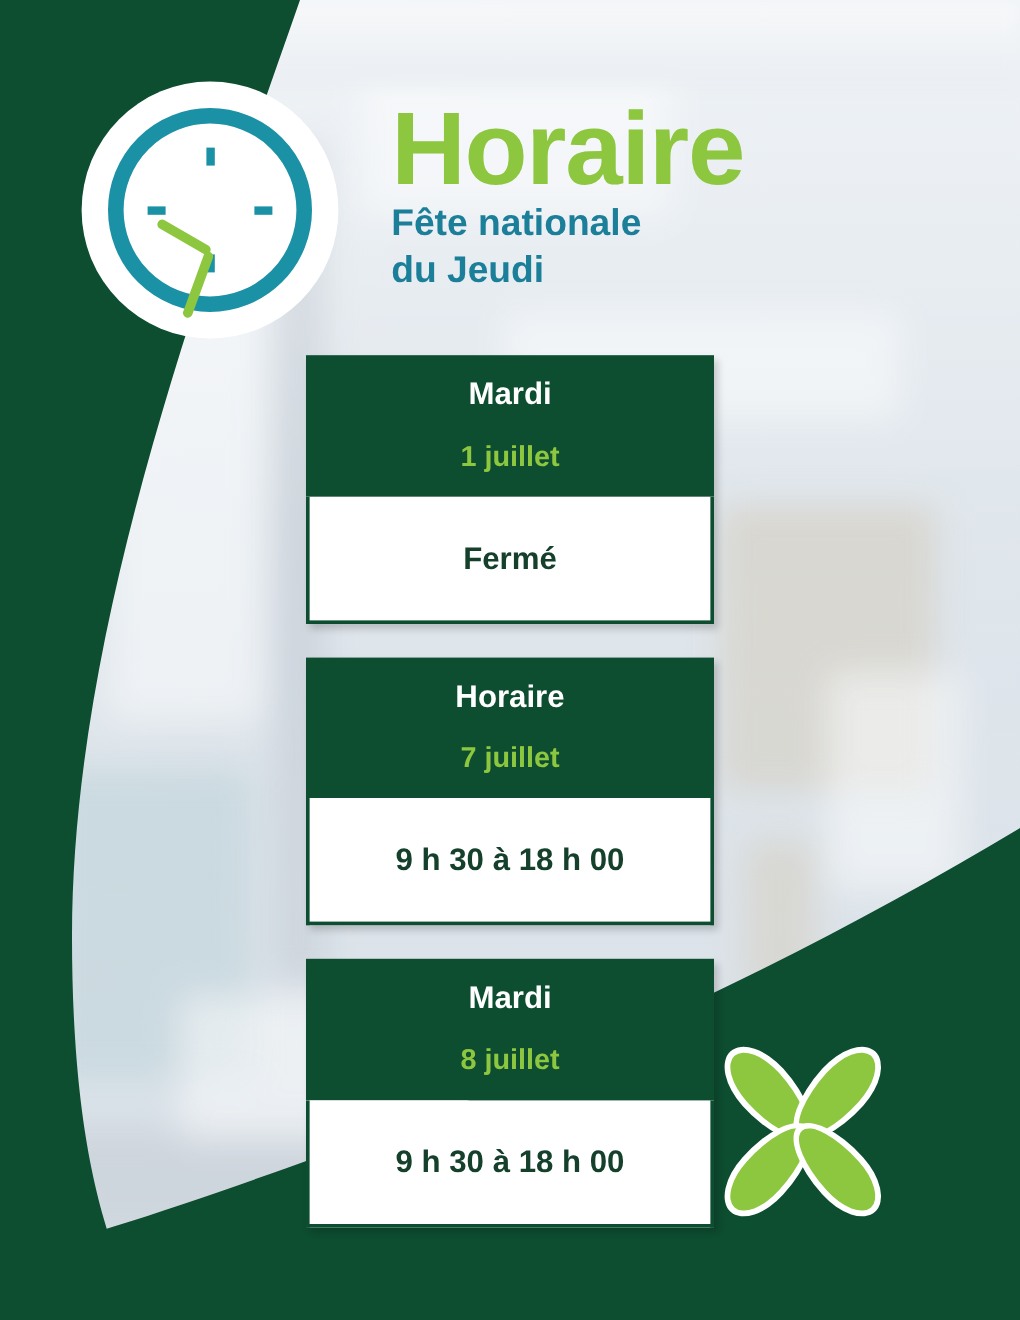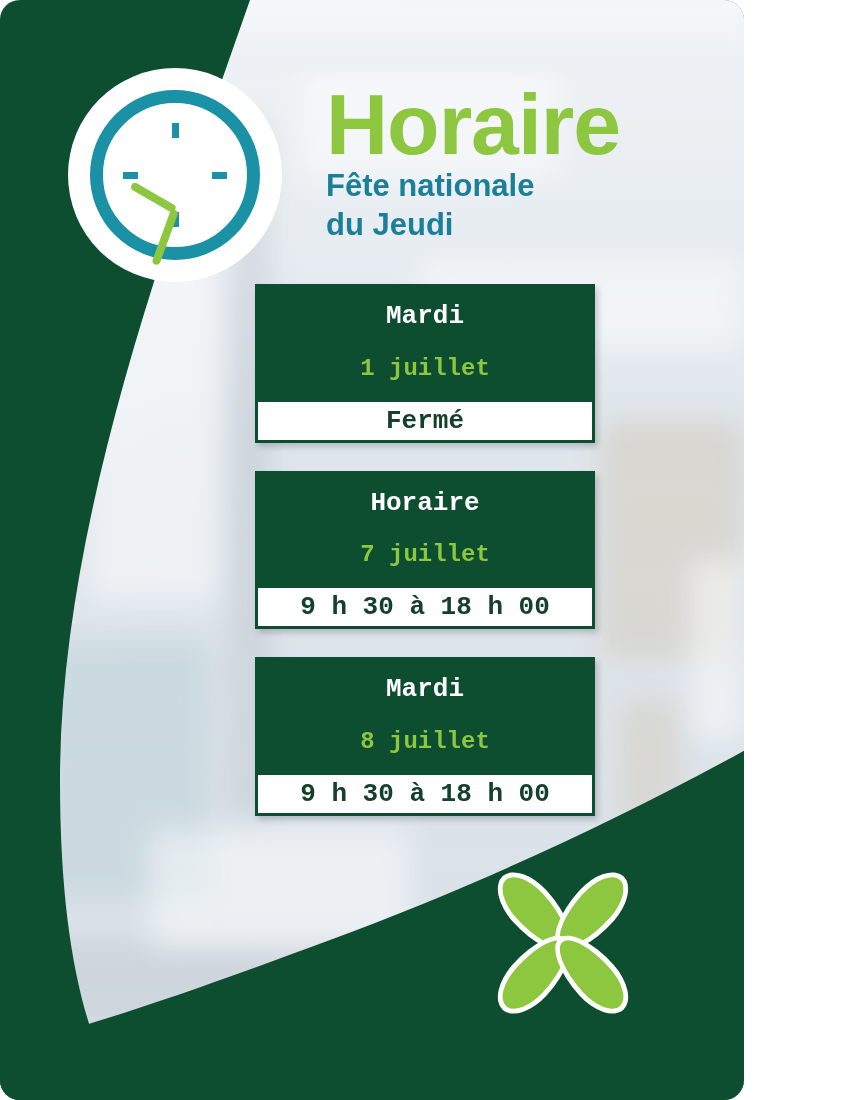--- a/index.html
+++ b/index.html
@@ -5,25 +5,24 @@
   html, body {
     margin: 0;
     padding: 0;
     background: #ffffff;
   }
   body {
     font-family: "Liberation Sans", sans-serif;
   }
   .poster {
     position: relative;
-    width: 744px;
+    width: 850px;
     height: 1100px;
     overflow: hidden;
     background: #0d4d30;
-    border-radius: 20px;
   }
 
   
   .bg-photo {
     position: absolute;
     inset: 0;
     background:
       linear-gradient(115deg, rgba(255,255,255,0.10) 0%, rgba(255,255,255,0.0) 40%),
       linear-gradient(180deg, #e8edf2 0%, #dfe6ec 35%, #d9e1e8 60%, #cfd9e2 100%);
     filter: blur(0px);
@@ -145,23 +144,22 @@
     font-size: 31px;
     font-weight: bold;
     color: #1b7f99;
     line-height: 1.28;
   }
 
   
   .cards {
     position: absolute;
     left: 255px;
-    top: 284px;
+    top: 296px;
     width: 340px;
-    font-family: Liberation Mono, monospace;
   }
   .card {
     margin-bottom: 28px;
     box-shadow: 3px 4px 6px rgba(0,0,0,0.18);
   }
   .card-head {
     background: #0d4d30;
     padding: 16px 10px 18px;
     text-align: center;
   }
@@ -175,21 +173,21 @@
     color: #8dc63f;
     font-size: 24px;
     font-weight: bold;
     line-height: 1.3;
     margin-top: 20px;
   }
   .card-body {
     background: #ffffff;
     border: 3px solid #0d4d30;
     border-top: none;
-    padding: 4px 10px;
+    padding: 36px 10px;
     text-align: center;
   }
   .card-hours {
     color: #15402b;
     font-size: 26px;
     font-weight: bold;
   }
 
   
   .logo-mark {

